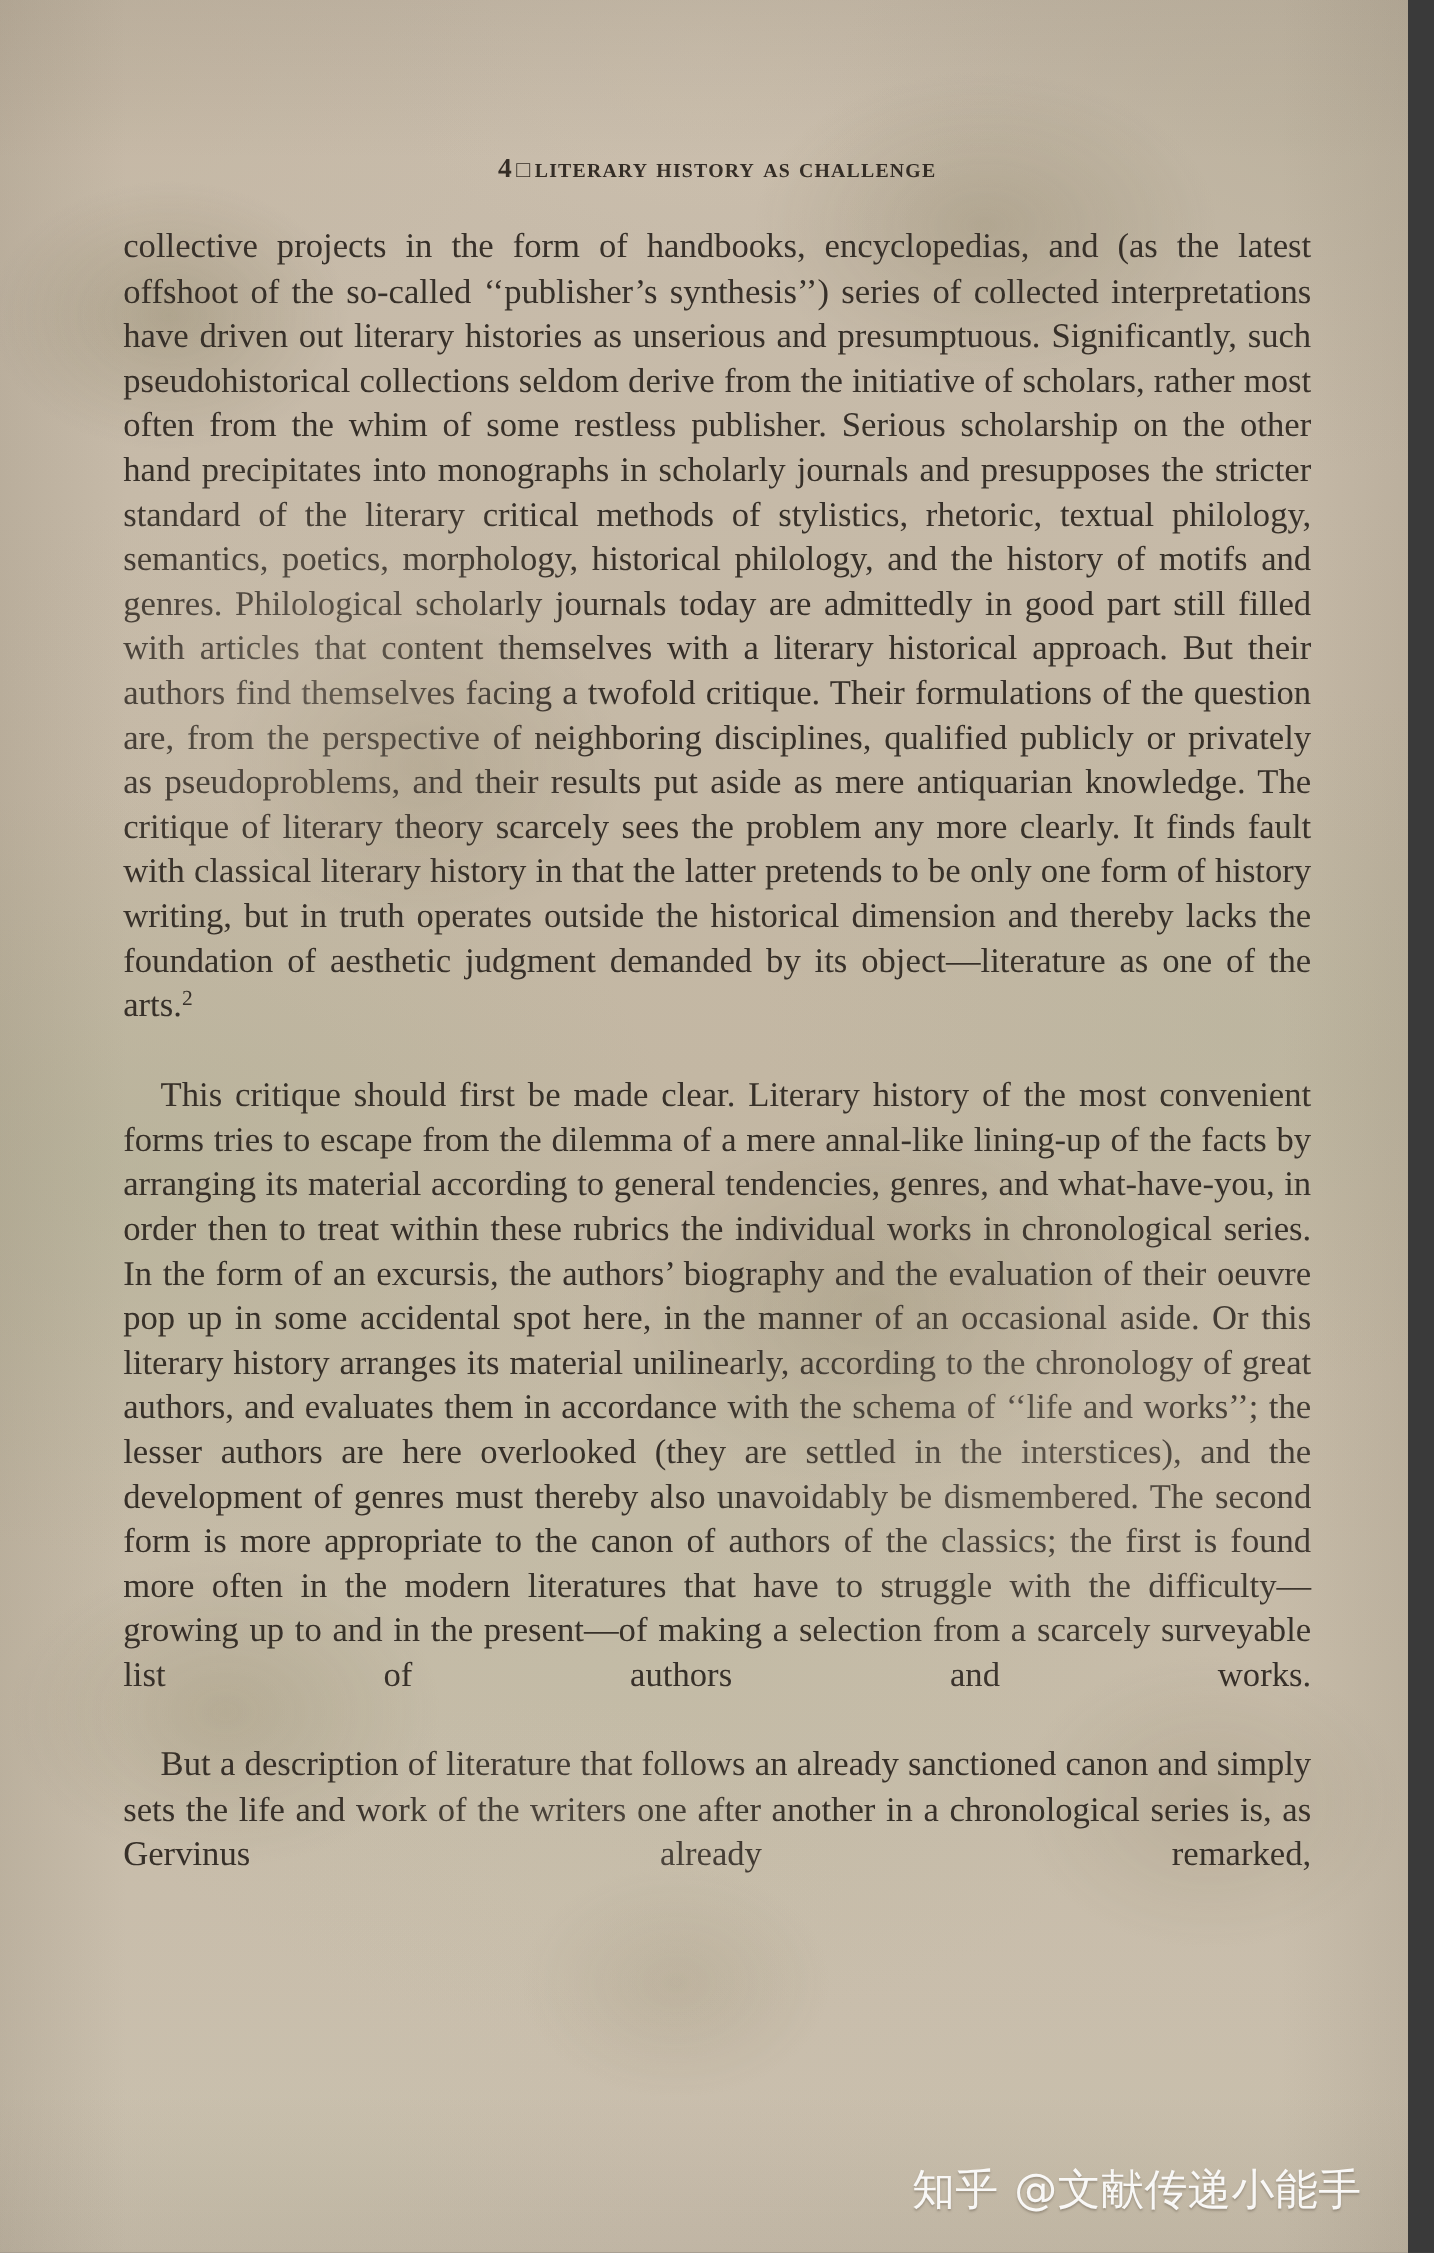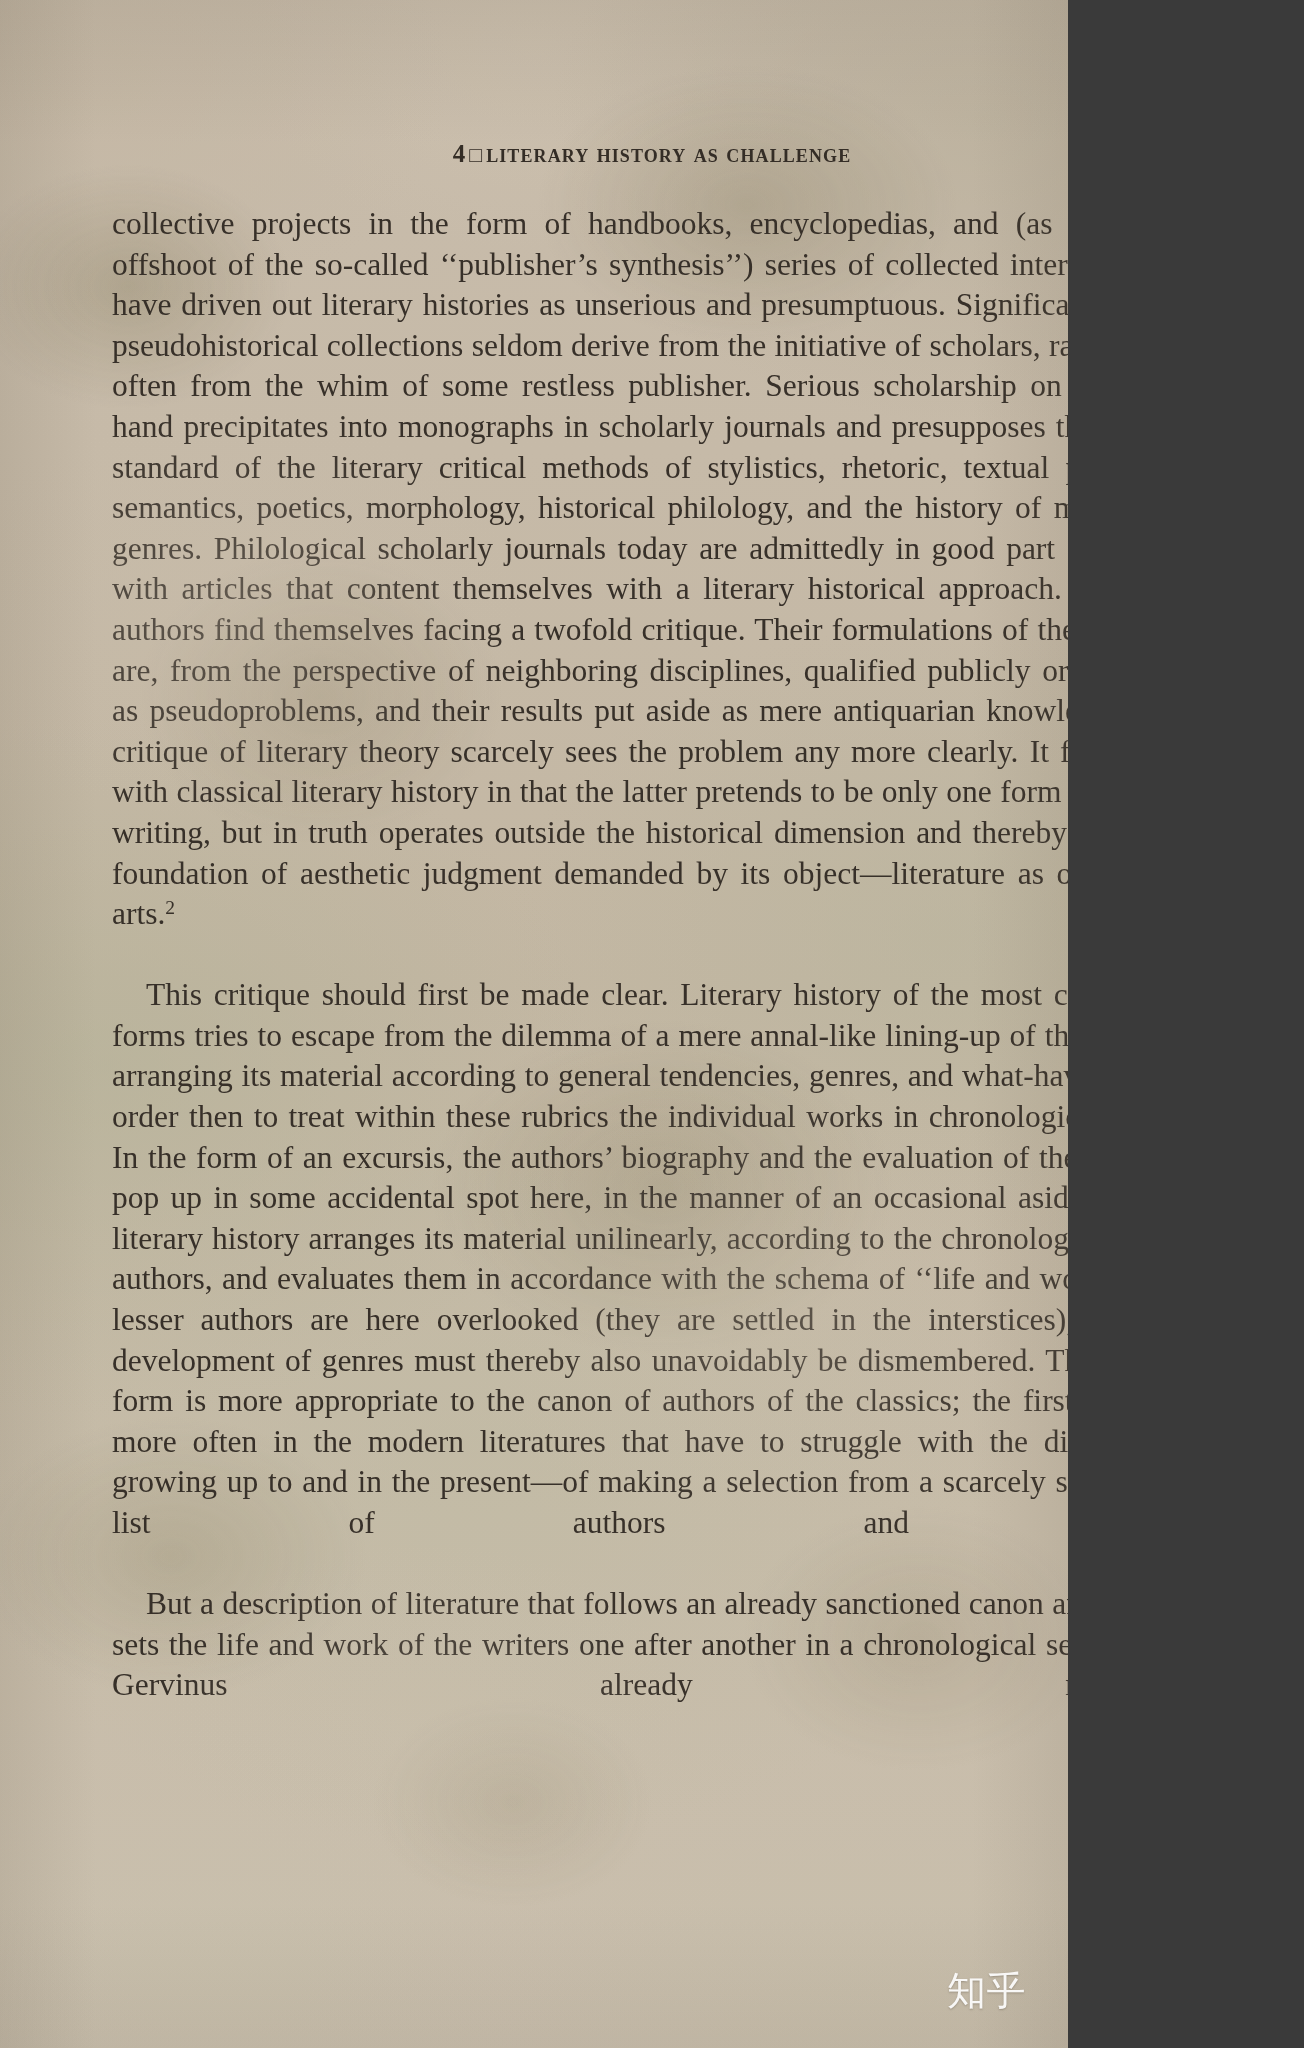--- a/index.html
+++ b/index.html
@@ -2,21 +2,21 @@
 <html><head>
 <meta charset="utf-8">
 <style>
   html, body {
     margin: 0;
     padding: 0;
     background: #3a3a3a;
   }
   #page {
     position: relative;
-    width: 1068px;
+    width: 1280px;
     height: 2048px;
     overflow: hidden;
     background: #c9bdac;
     font-family: "Liberation Serif", "DejaVu Serif", serif;
   }
 
   
   #paper-base {
     position: absolute;
     inset: 0;
@@ -163,15 +163,16 @@
 
     <p class="body-text indent"><span>But a description of literature that follows an already sanctioned canon and simply sets the life and work of the writers one after another in a chronological series is, as Gervinus already remarked,</span></p>
 
   </div>
 
   <div id="ink-fade"></div>
   <div id="paper-vignette"></div>
 
   <div id="watermark">
     <span>知乎</span>
+    <span>@文献传递小能手</span>
   </div>
 
 </div>
 
 </body></html>

